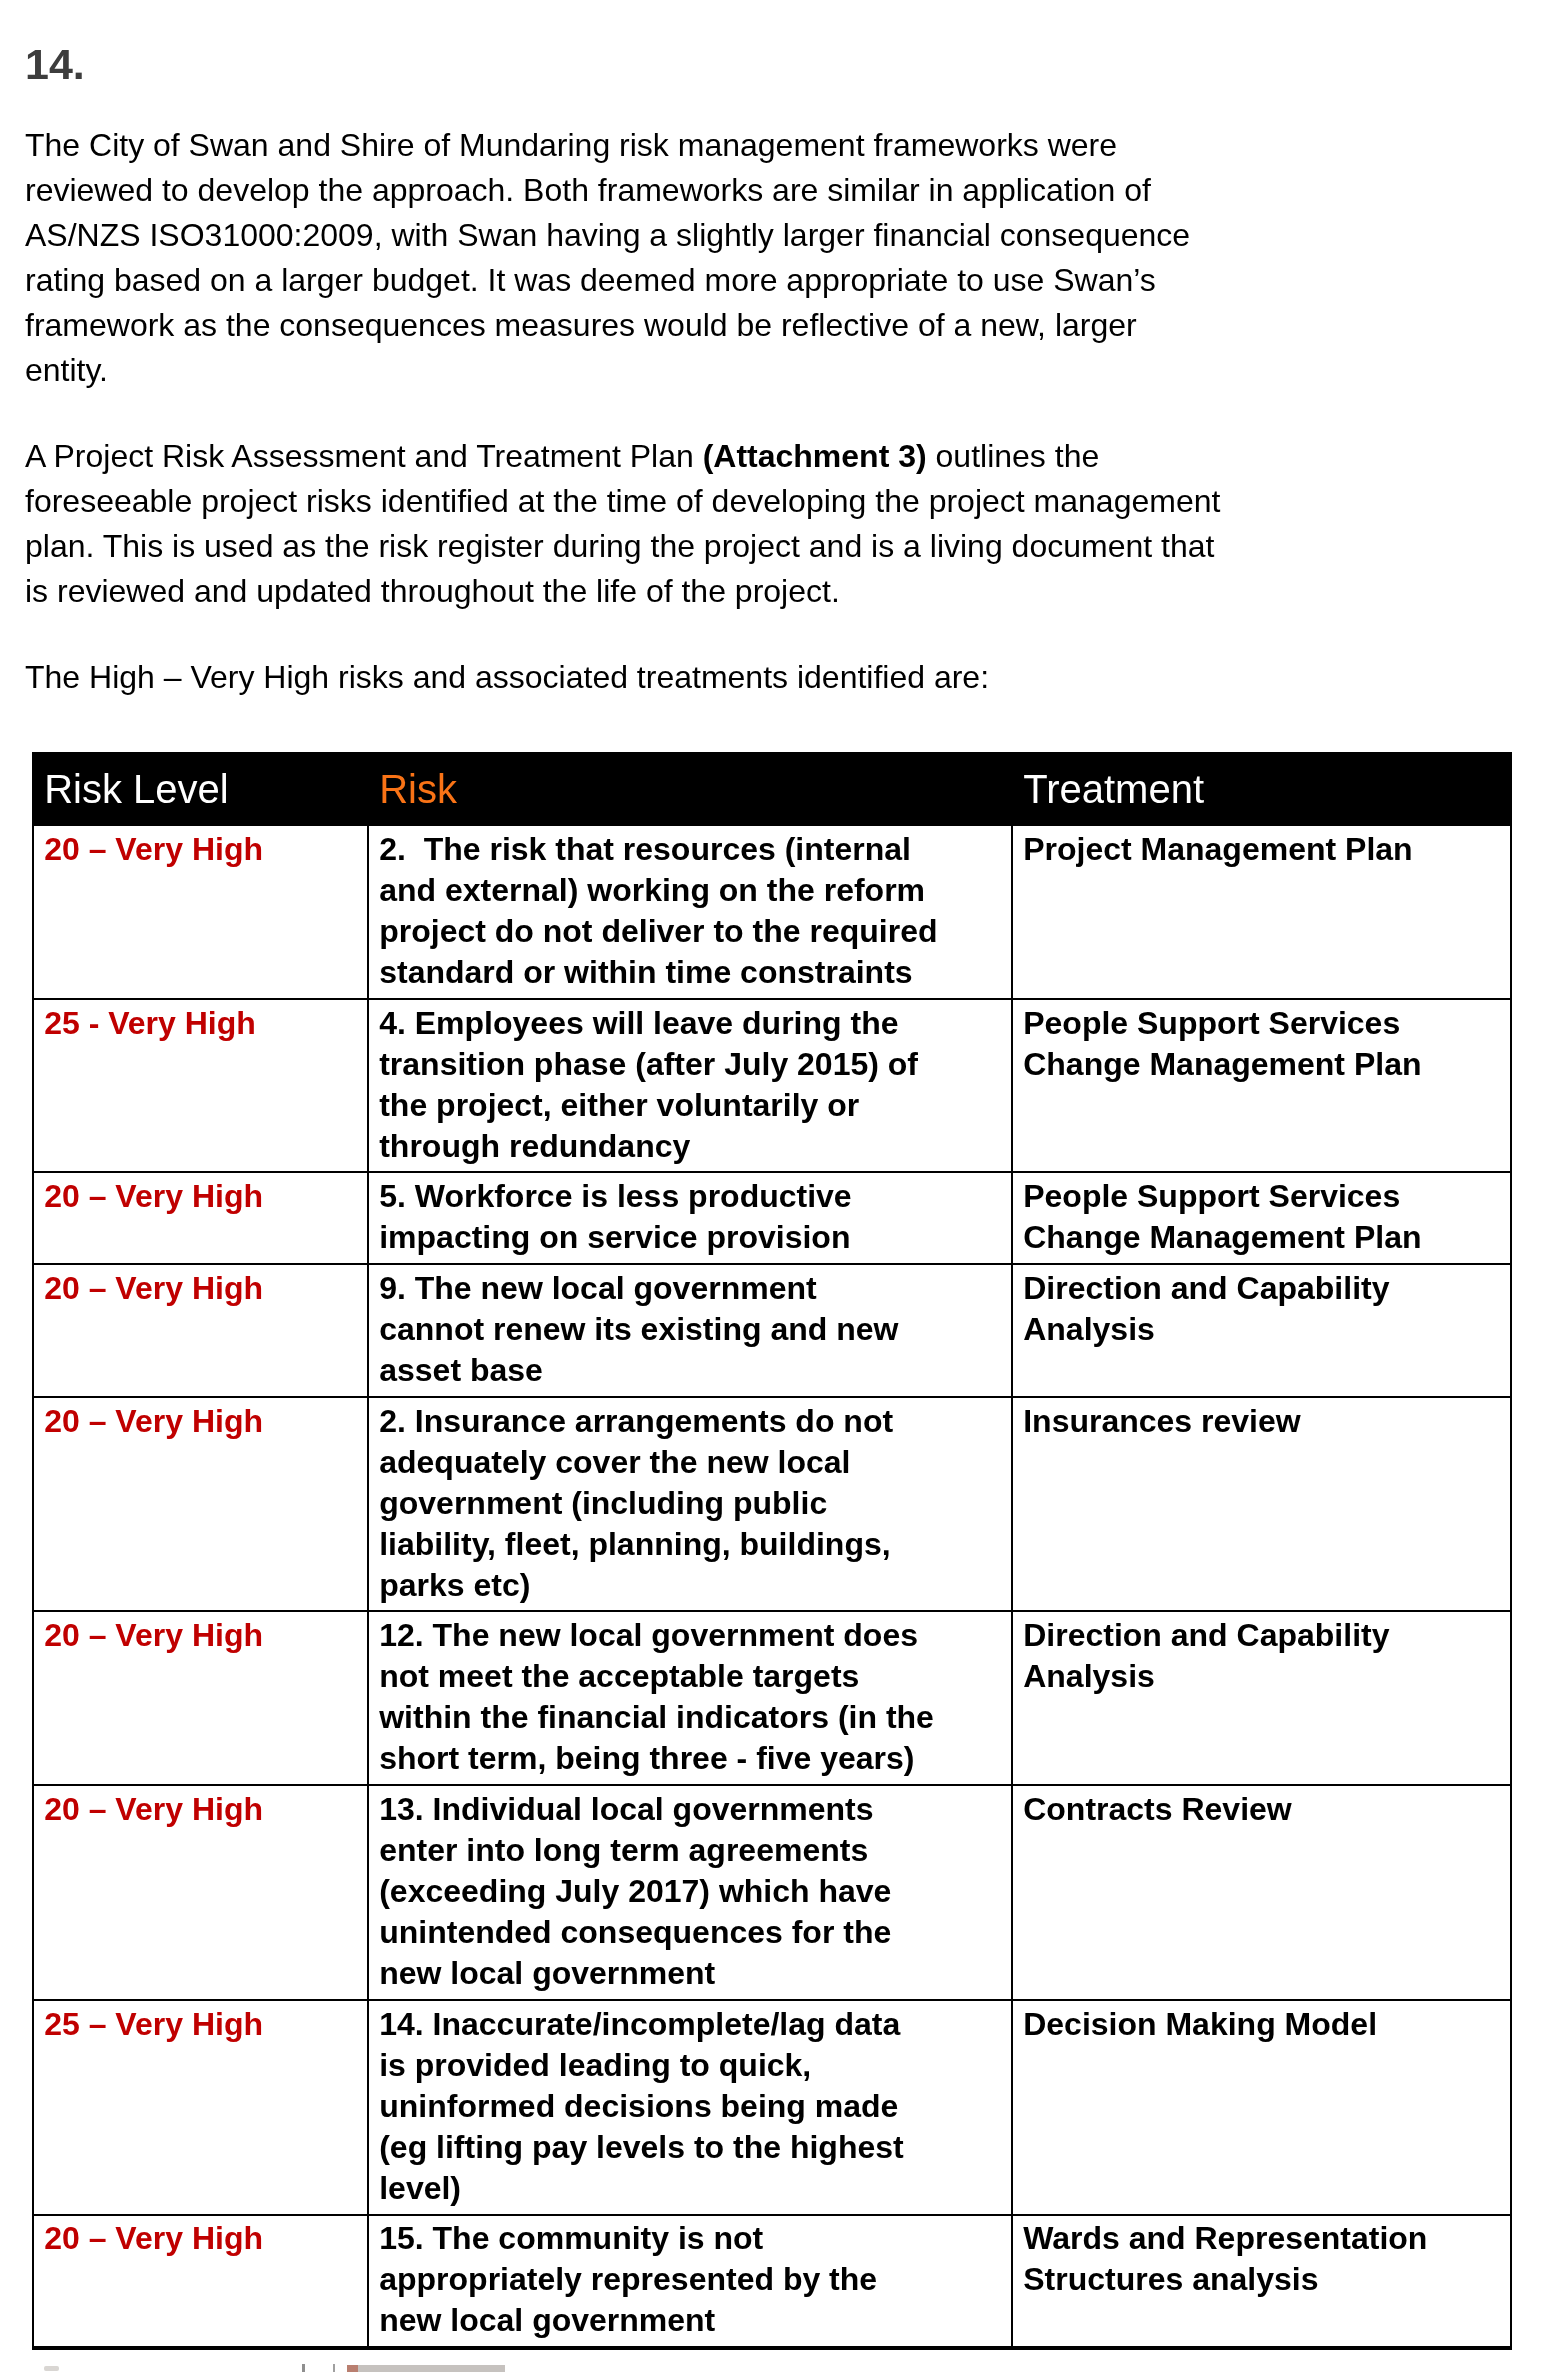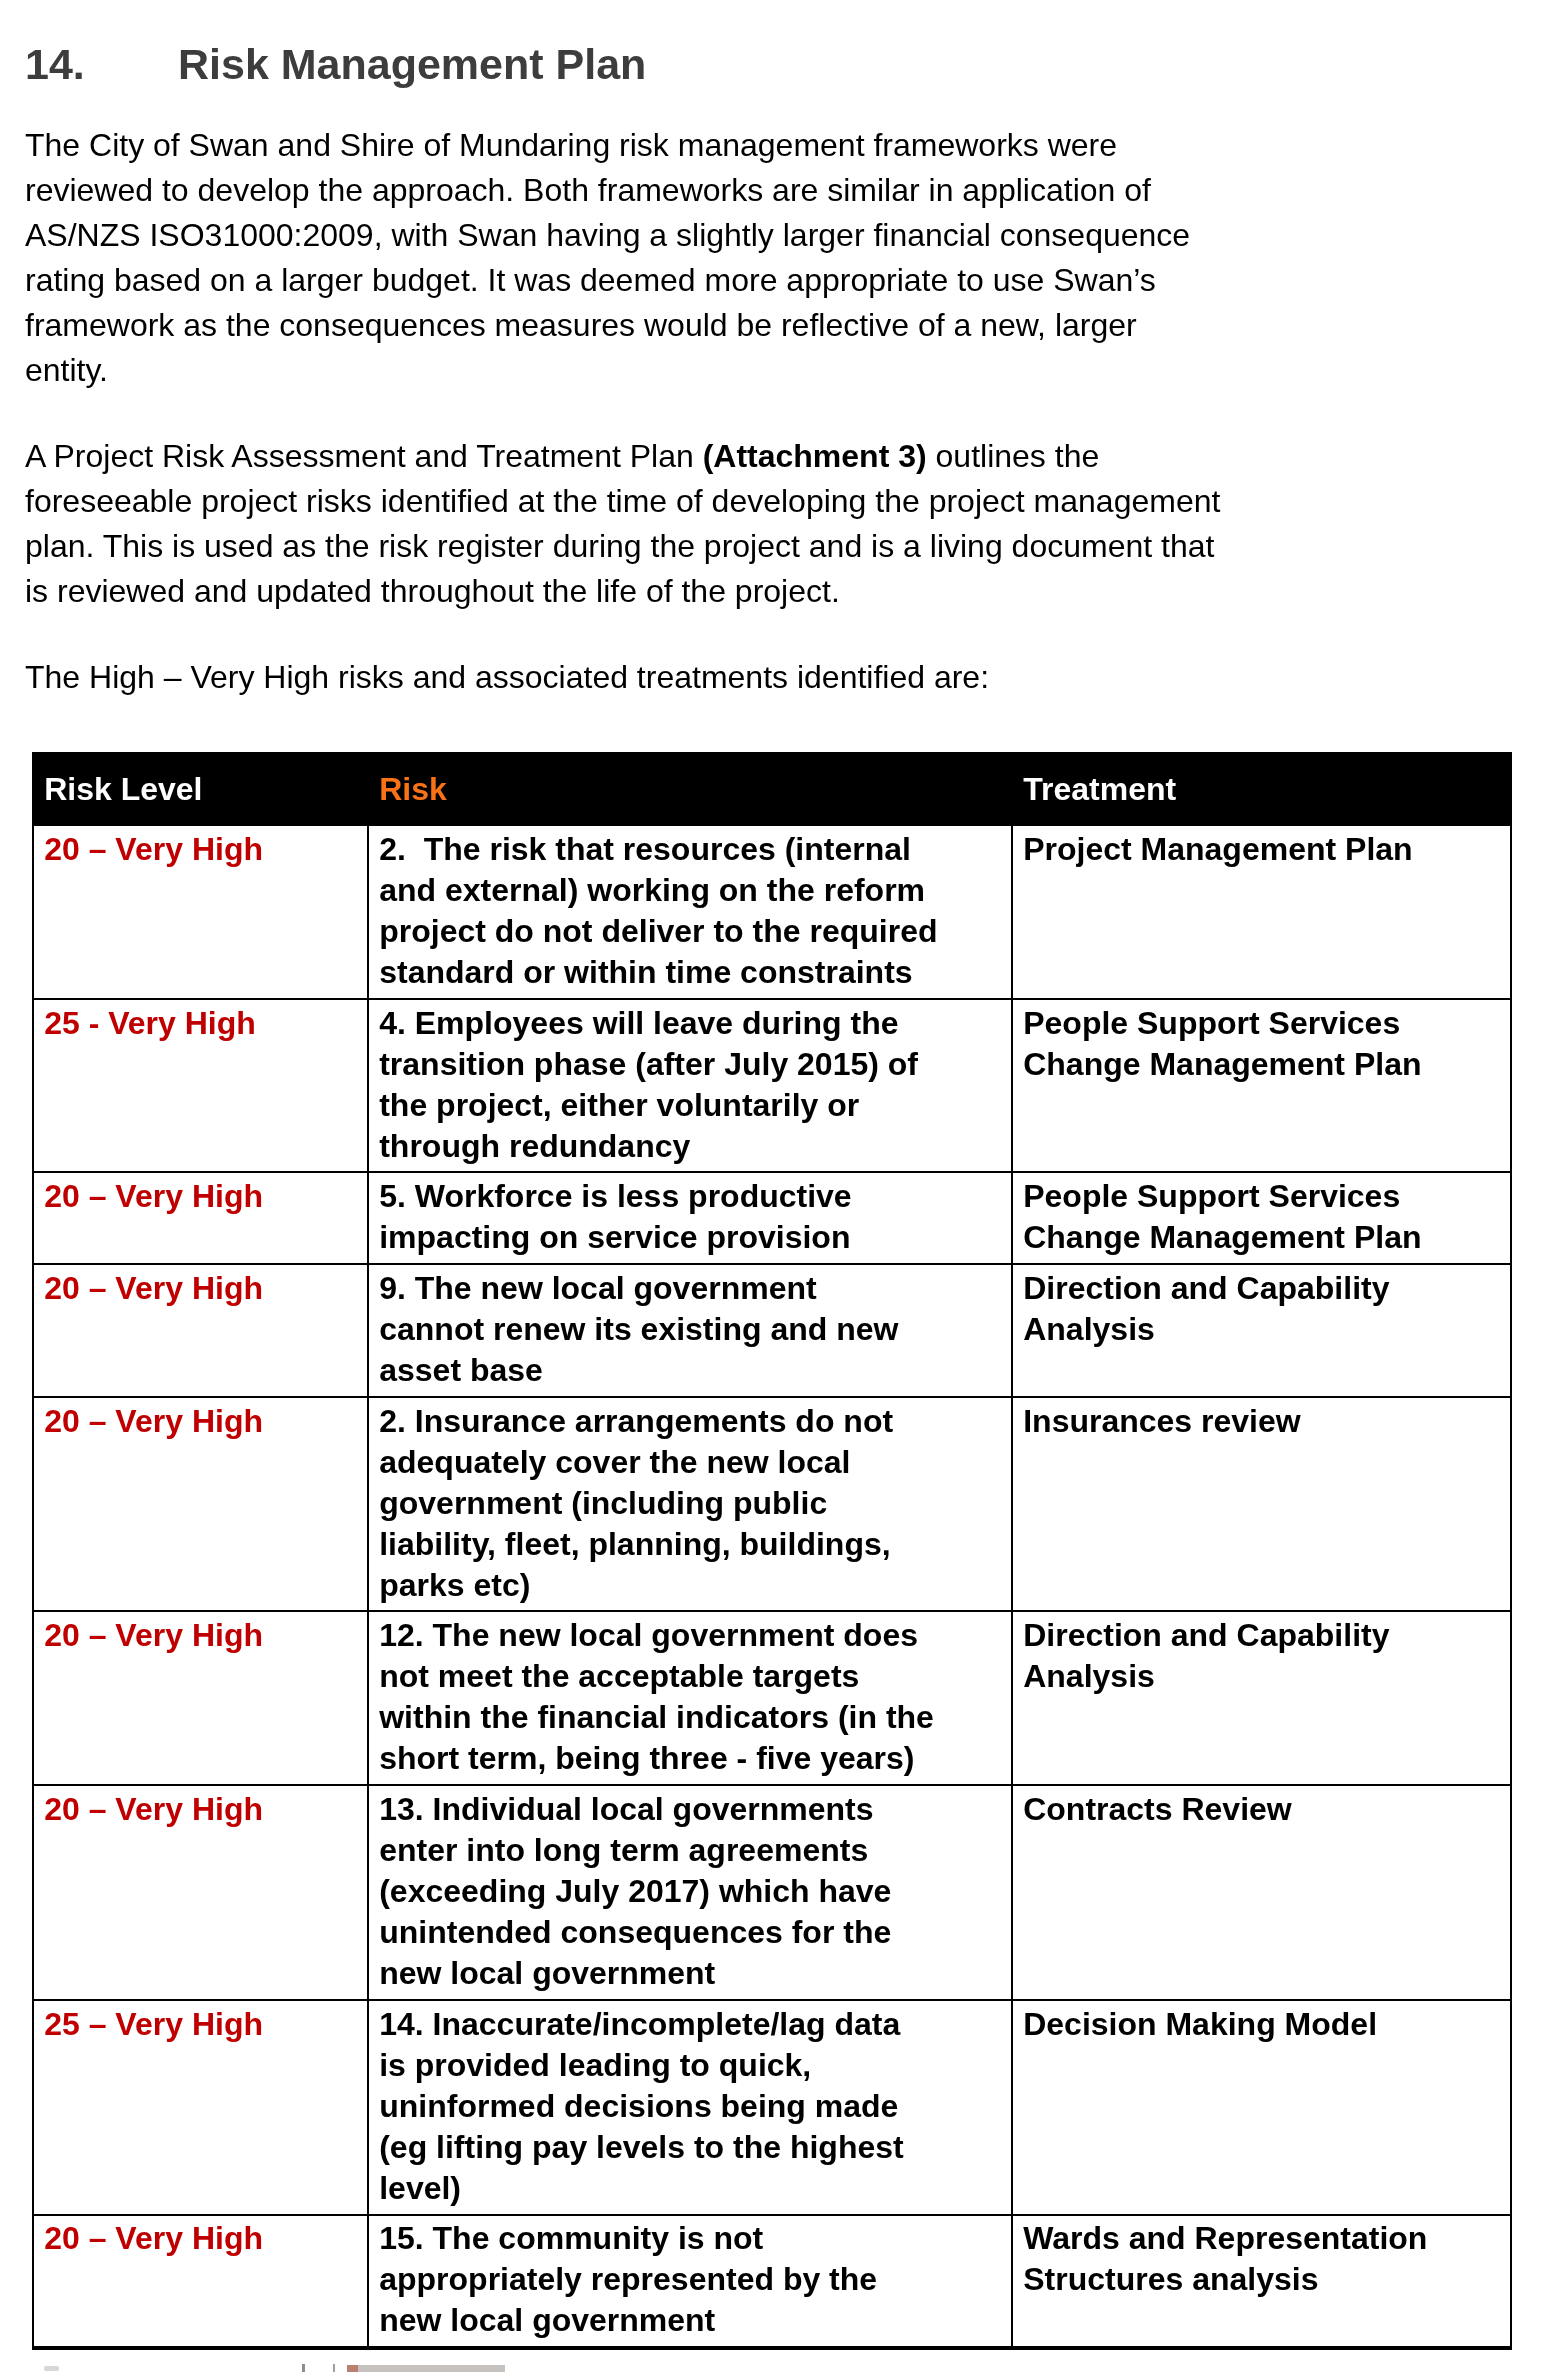--- a/index.html
+++ b/index.html
@@ -42,22 +42,22 @@
     width: 1478px;
     border: 2.9px solid #000;
     border-bottom-width: 4.8px;
   }
   table.risks col.c1 { width: 335px; }
   table.risks col.c2 { width: 644px; }
   table.risks col.c3 { width: 499px; }
   table.risks th {
     background: #000000;
     color: #ffffff;
-    font-size: 32px;
-    font-weight: bold;
+    font-size: 40px;
+    font-weight: normal;
     text-align: left;
     vertical-align: middle;
     line-height: 38px;
     padding: 16px 7.6px 16px 10.5px;
     border: 2.9px solid #000;
   }
   table.risks td {
     font-size: 32px;
     line-height: 41px;
     vertical-align: top;
@@ -76,21 +76,20 @@
   .artifact-accent{ left: 347px; top: 2365px; width: 10.5px; height: 6.7px; background: #b97f70; }
   .artifact-bar  { left: 358px; top: 2365px; width: 147px; height: 6.7px; background: #c6c2bf; }
 </style>
 </head>
 <body>
 
 <div class="page">
 
   <h1 class="heading">
     <span class="h-num">14.</span>
-    <span>Risk Management Plan</span>
   </h1>
 
   <p class="body-text">The City of Swan and Shire of Mundaring risk management frameworks were
 reviewed to develop the approach. Both frameworks are similar in application of
 AS/NZS ISO31000:2009, with Swan having a slightly larger financial consequence
 rating based on a larger budget. It was deemed more appropriate to use Swan’s
 framework as the consequences measures would be reflective of a new, larger
 entity.</p>
 
   <p class="body-text"><span>A Project Risk Assessment and Treatment Plan </span><span class="bold">(Attachment 3)</span><span> outlines the

